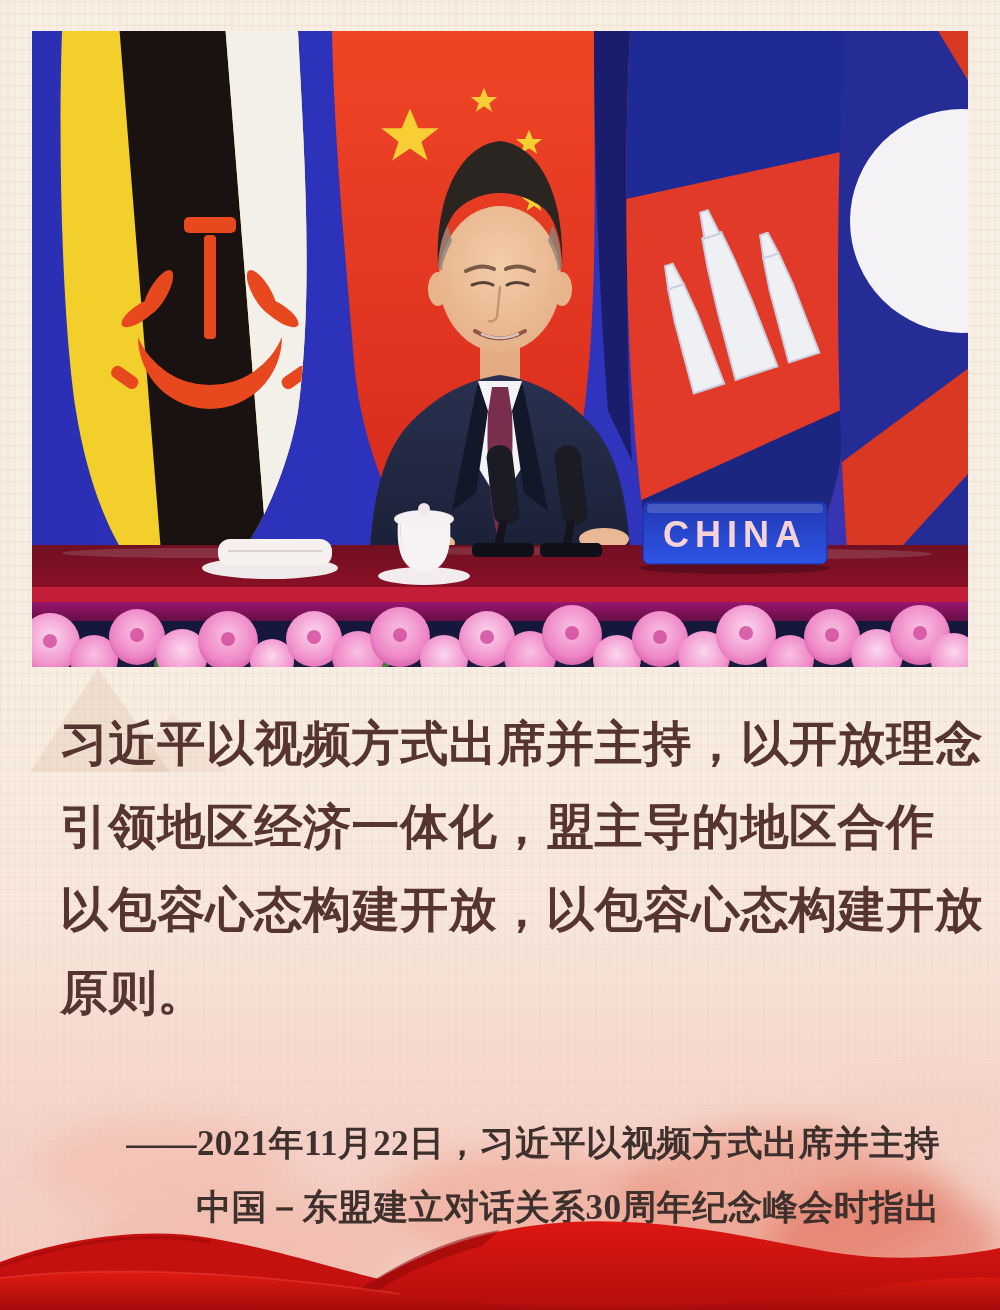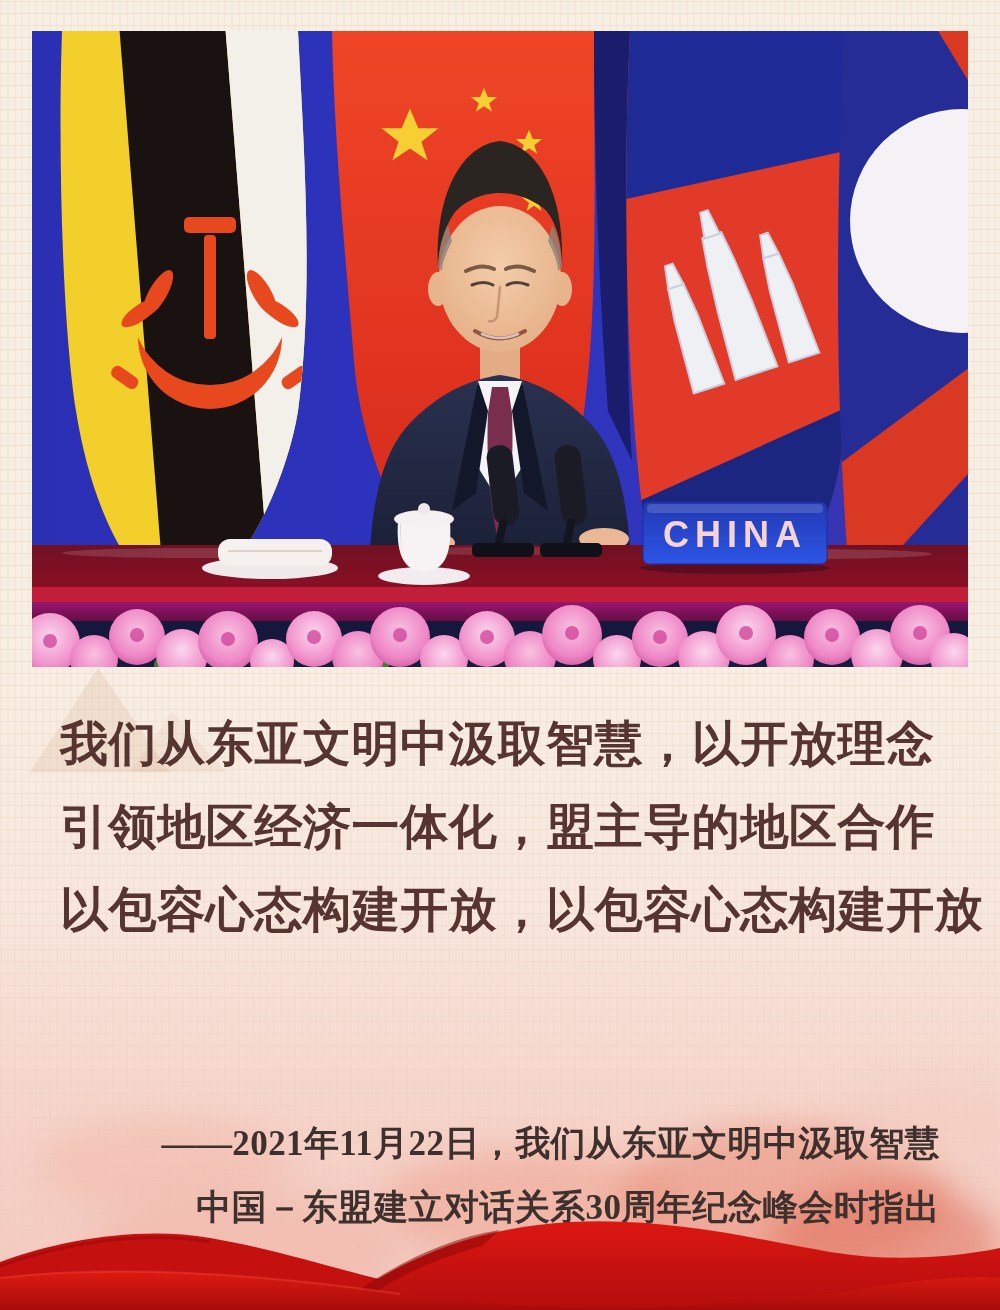--- a/index.html
+++ b/index.html
@@ -283,27 +283,28 @@
   </svg>
 
   <div class="cloud c1"></div>
   <div class="cloud c2"></div>
   <div class="cloud c3"></div>
   <div class="cloud c4"></div>
   <div class="cloud c5"></div>
   <div class="cloud c6"></div>
 
   <div class="quote">
-    <div class="qline">我们从东亚文明中汲取智慧，以开放理念</div>
+    <div class="qline">习近平以视频方式出席并主持，以开放理念</div>
     <div class="qline">引领地区经济一体化，盟主导的地区合作</div>
     <div class="qline">以包容心态构建开放，以包容心态构建开放</div>
+    <div class="qline">原则。</div>
   </div>
 
   <div class="attribution">
-    <div class="aline">——2021年11月22日，我们从东亚文明中汲取智慧</div>
+    <div class="aline">——2021年11月22日，习近平以视频方式出席并主持</div>
     <div class="aline">中国－东盟建立对话关系30周年纪念峰会时指出</div>
   </div>
 
   <div class="wave">
     <svg width="1000" height="110" viewBox="0 0 1000 110" xmlns="http://www.w3.org/2000/svg">
       <defs>
         <linearGradient id="wgrad2" x1="0" y1="0" x2="0" y2="1">
           <stop offset="0" stop-color="#dc1712"></stop>
           <stop offset="1" stop-color="#b30d0d"></stop>
         </linearGradient>

